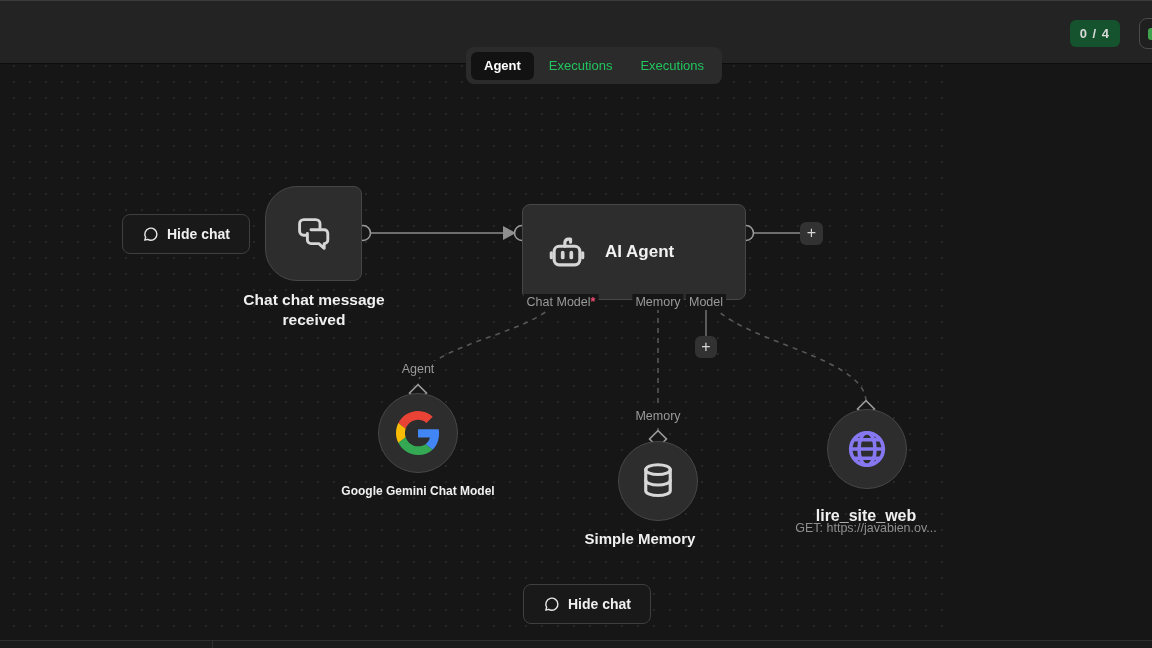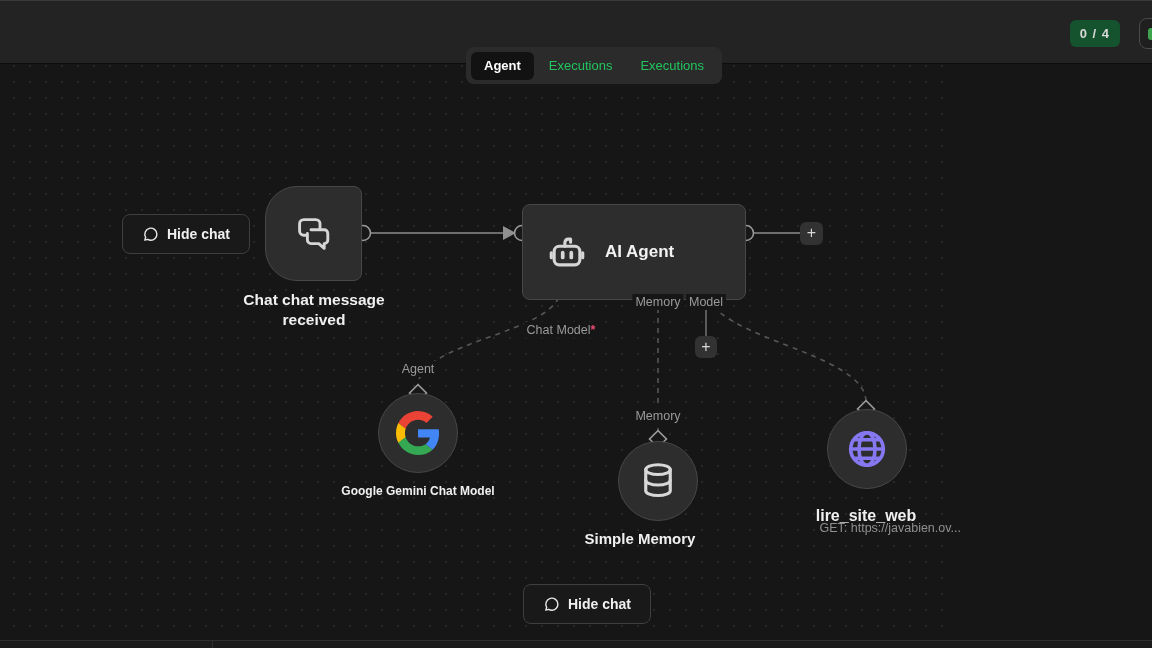--- a/index.html
+++ b/index.html
@@ -37,21 +37,21 @@
                   border-radius:32px 8px 8px 32px; display:flex; align-items:center; justify-content:center; }
   .agent-node { left:522px; top:121px; width:224px; height:96px; border-radius:8px;
                 display:flex; align-items:center; gap:18px; padding-left:24px;margin-top:19px; }
   .agent-title { color:#f2f2f2; font-size:17px; font-weight:bold; }
   .round-node { position:absolute; width:80px; height:80px; border-radius:50%;
                 background:#2d2d2e; border:1px solid #474747;
                 display:flex; align-items:center; justify-content:center; }
 
   .node-label { position:absolute; transform:translateX(-50%); text-align:center;
                 color:#f0f0f0; font-weight:bold; font-size:15.5px; line-height:20px; }
-  .sub-label  { position:absolute; transform:translateX(-50%); text-align:right;
+  .sub-label  { position:absolute; transform:translateX(-50%); text-align:center;
                 color:#8f8f8f; font-size:12.5px; }
   .port-label { position:absolute; transform:translateX(-50%); color:#9a9a9a; font-size:12.5px;
                 background:#161616; padding:1px 3px; white-space:nowrap; }
   .req { color:#ea4b71; font-weight:bold; }
 
   
   .hide-chat { position:absolute; width:128px; height:40px; background:#191919;
                border:1px solid #3f3f3f; border-radius:8px; display:flex; align-items:center;
                justify-content:center; gap:8px; color:#f0f0f0; font-size:14px; font-weight:bold;
                cursor:pointer; }
@@ -137,21 +137,21 @@
           <path d="M12.5 10 V7.5 Q12.5 5 15 5 H16.5 V7.2"></path>
           <line x1="3" y1="14.5" x2="3" y2="18"></line>
           <line x1="25" y1="14.5" x2="25" y2="18"></line>
           <line x1="11" y1="14.5" x2="11" y2="17.8" stroke-width="2.6"></line>
           <line x1="17" y1="14.5" x2="17" y2="17.8" stroke-width="2.6"></line>
         </g>
       </svg>
       <span class="agent-title">AI Agent</span>
     </div>
 
-    <div class="port-label" style="left:561px; top:230px;margin-top:28px;">
+    <div class="port-label" style="left:561px; top:230px;">
       <span>Chat Model</span><span class="req">*</span>
     </div>
     <div class="port-label" style="left:658px; top:230px;">Memory</div>
     <div class="port-label" style="left:706px; top:230px;">Model</div>
 
     <div class="plus-btn plus-main">+</div>
     <div class="plus-btn plus-tool">+</div>
 
     <div class="port-label" style="left:418px; top:297px;">Agent</div>
     <div class="port-label" style="left:658px; top:344px;">Memory</div>

